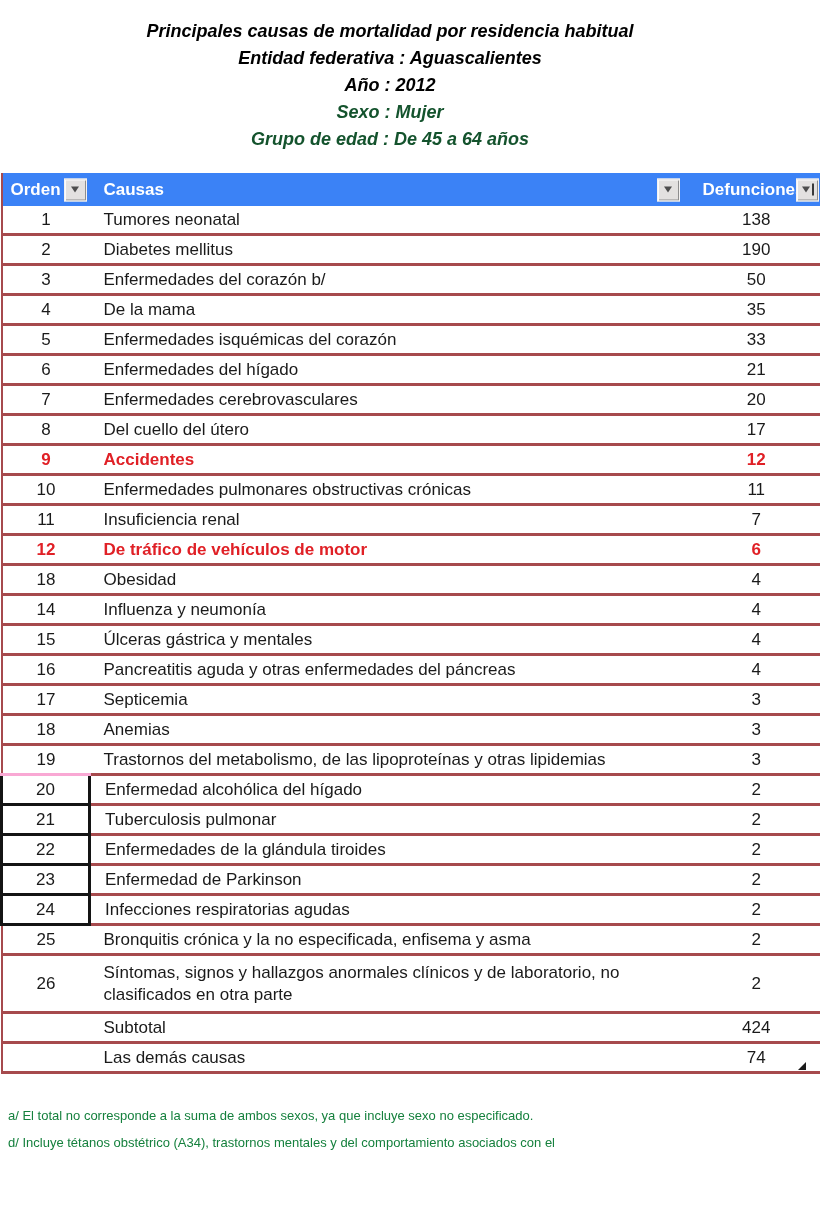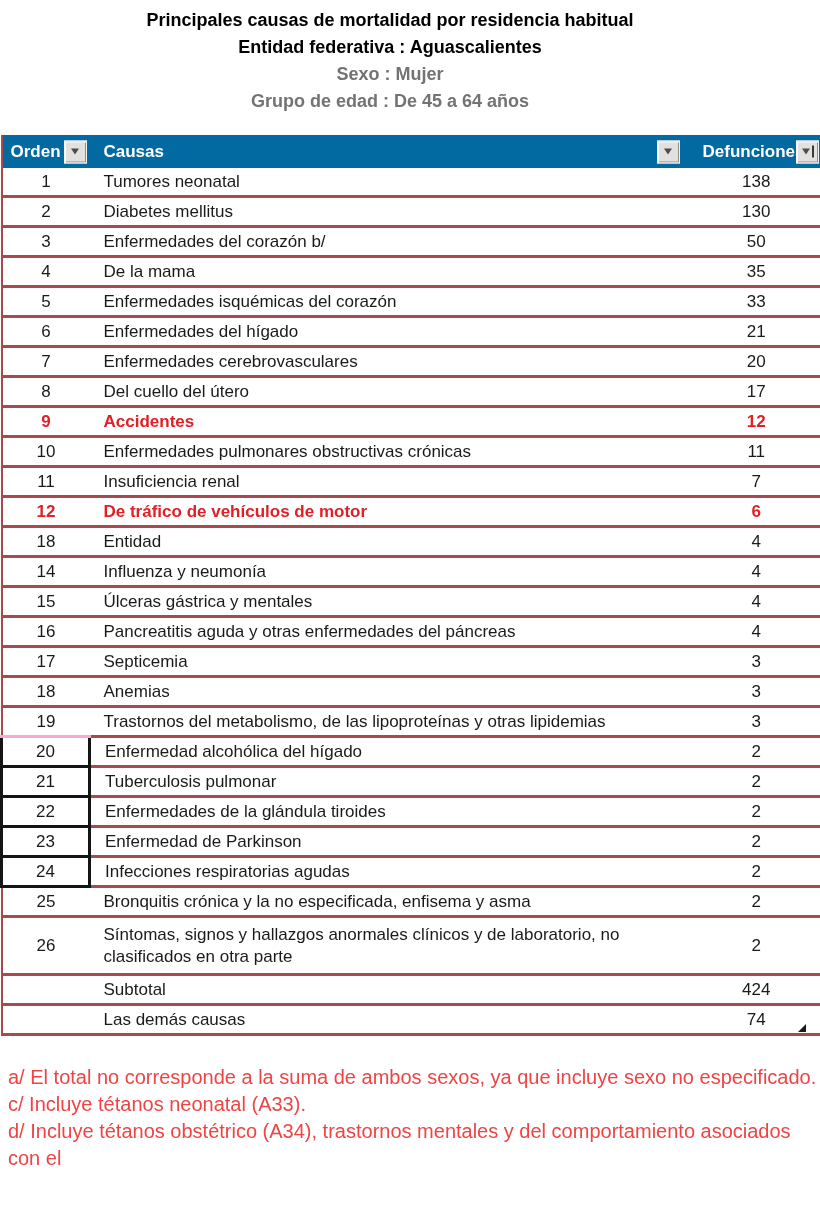--- a/index.html
+++ b/index.html
@@ -1,32 +1,32 @@
 <!DOCTYPE html>
 <html><head>
 <meta charset="utf-8">
 <style>
   html,body{margin:0;padding:0;}
   body{
     width:820px;height:1220px;overflow:hidden;background:#ffffff;
     font-family:"Liberation Sans", sans-serif;color:#1a1a1a;
   }
   
-  .title-block{width:780px;padding-top:7px;text-align:center;}
+  .title-block{width:780px;padding-top:18px;text-align:center;font-style:italic;}
   .title-line{font-size:18px;font-weight:bold;line-height:27px;color:#000000;}
-  .title-line.red{color:#737373;}
+  .title-line.red{color:#14532d;}
   
   table.mortality{
     width:820px;margin-top:20px;border-collapse:collapse;table-layout:fixed;
     border-left:2px solid #A64A4D;border-right:3px solid #A64A4D;
     font-size:17px;
   }
   col.c1{width:88px;} col.c2{width:612px;} col.c3{width:120px;}
   thead th{
-    background:#0369a1;color:#ffffff;font-weight:bold;font-size:17px;
+    background:#3b82f6;color:#ffffff;font-weight:bold;font-size:17px;
     height:31px;position:relative;text-align:left;overflow:hidden;white-space:nowrap;
   }
   th.th-orden{padding-left:8px;}
   th.th-causas{padding-left:14px;}
   th.th-defun{padding-left:1px;}
   .th-clip{display:inline-block;width:95px;overflow:hidden;white-space:nowrap;vertical-align:middle;}
   
   .filter-btn{
     position:absolute;top:50%;transform:translateY(-50%);
     width:21px;height:21px;background:#E3E1E0;border:1px solid #F4F2F1;
@@ -55,28 +55,29 @@
   td.bb{border-left:3px solid #141414;border-right:3px solid #141414;border-bottom:3px solid #141414;}
   td.bbt{border-bottom:3px solid #f9a8d4;}
   
   .resize-handle{
     position:absolute;right:14px;bottom:1px;width:0;height:0;
     border-left:8px solid transparent;border-bottom:8px solid #1a1a1a;
   }
   td.c-defun.last{position:relative;}
   
   .footnotes{margin-top:28px;padding-left:8px;}
-  .footnote-line{font-size:20px;line-height:27px;color:#ef4444;}
+  .footnote-line{font-size:13px;line-height:27px;color:#15803d;}
 </style>
 </head>
 <body>
 
 <div class="title-block">
   <div class="title-line">Principales causas de mortalidad por residencia habitual</div>
   <div class="title-line">Entidad federativa : Aguascalientes</div>
+  <div class="title-line">Año : 2012</div>
   <div class="title-line red">Sexo : Mujer</div>
   <div class="title-line red">Grupo de edad : De 45 a 64 años</div>
 </div>
 
 <table class="mortality">
   <colgroup>
       <col class="c1">
       <col class="c2">
       <col class="c3">
     </colgroup>
@@ -105,21 +106,21 @@
   </thead>
   <tbody>
       <tr>
         <td class="c-orden">1</td>
         <td class="c-causa">Tumores neonatal</td>
         <td class="c-defun">138</td>
       </tr>
       <tr>
         <td class="c-orden">2</td>
         <td class="c-causa">Diabetes mellitus</td>
-        <td class="c-defun">130</td>
+        <td class="c-defun">190</td>
       </tr>
       <tr>
         <td class="c-orden">3</td>
         <td class="c-causa">Enfermedades del corazón b/</td>
         <td class="c-defun">50</td>
       </tr>
       <tr>
         <td class="c-orden">4</td>
         <td class="c-causa">De la mama</td>
         <td class="c-defun">35</td>
@@ -159,21 +160,21 @@
         <td class="c-causa">Insuficiencia renal</td>
         <td class="c-defun">7</td>
       </tr>
       <tr class="hl">
         <td class="c-orden">12</td>
         <td class="c-causa">De tráfico de vehículos de motor</td>
         <td class="c-defun">6</td>
       </tr>
       <tr>
         <td class="c-orden">18</td>
-        <td class="c-causa">Entidad</td>
+        <td class="c-causa">Obesidad</td>
         <td class="c-defun">4</td>
       </tr>
       <tr>
         <td class="c-orden">14</td>
         <td class="c-causa">Influenza y neumonía</td>
         <td class="c-defun">4</td>
       </tr>
       <tr>
         <td class="c-orden">15</td>
         <td class="c-causa">Úlceras gástrica y mentales</td>
@@ -242,15 +243,14 @@
       <tr>
         <td class="c-orden"></td>
         <td class="c-causa">Las demás causas</td>
         <td class="c-defun last">74<span class="resize-handle"></span></td>
       </tr>
     </tbody>
 </table>
 
 <div class="footnotes">
   <div class="footnote-line">a/ El total no corresponde a la suma de ambos sexos, ya que incluye sexo no especificado.</div>
-  <div class="footnote-line">c/ Incluye tétanos neonatal (A33).</div>
   <div class="footnote-line">d/ Incluye tétanos obstétrico (A34), trastornos mentales y del comportamiento asociados con el</div>
 </div>
 
 </body></html>

